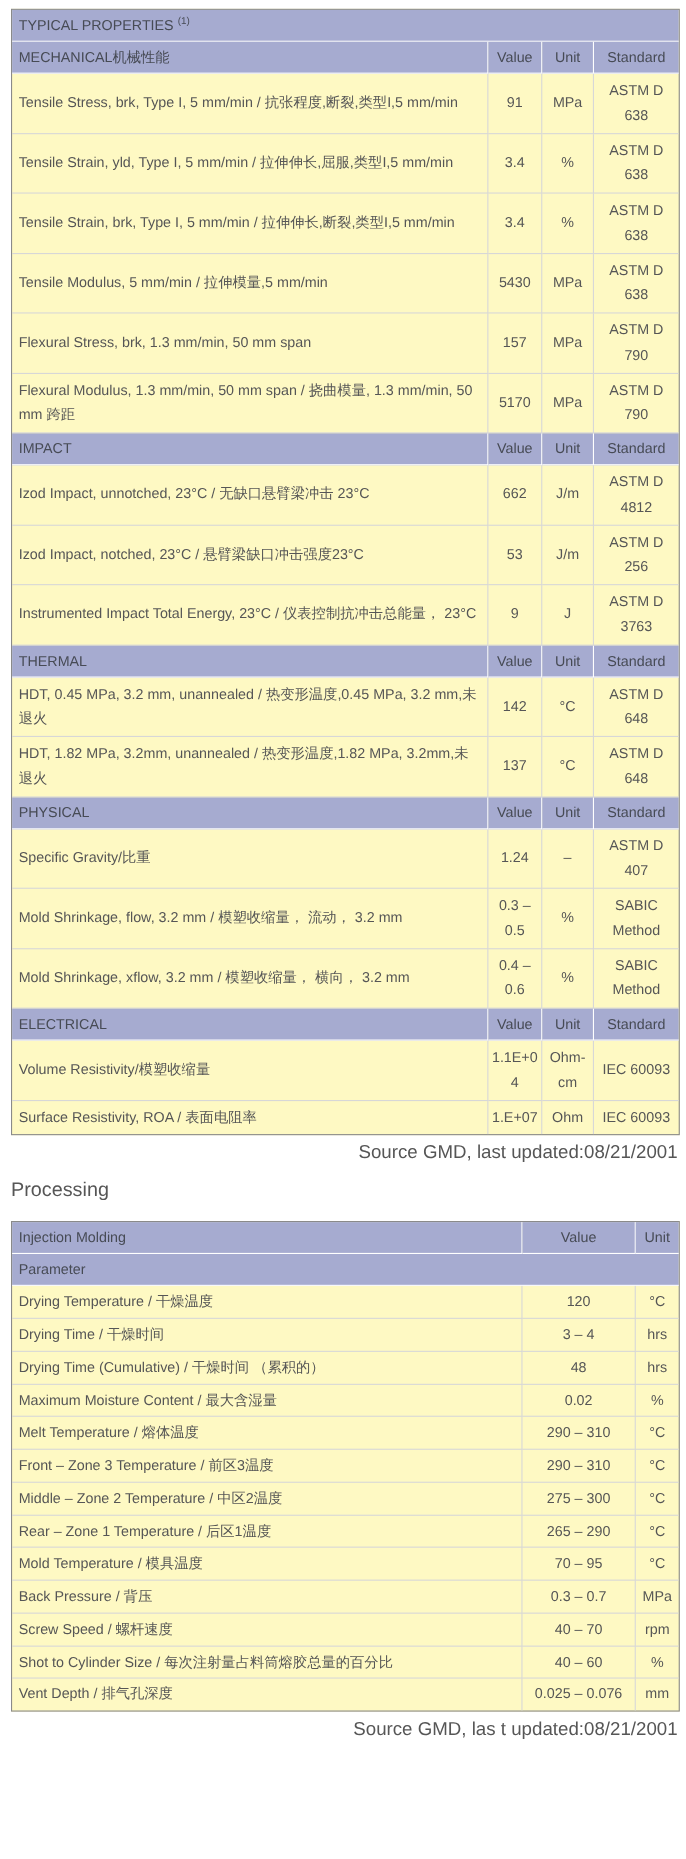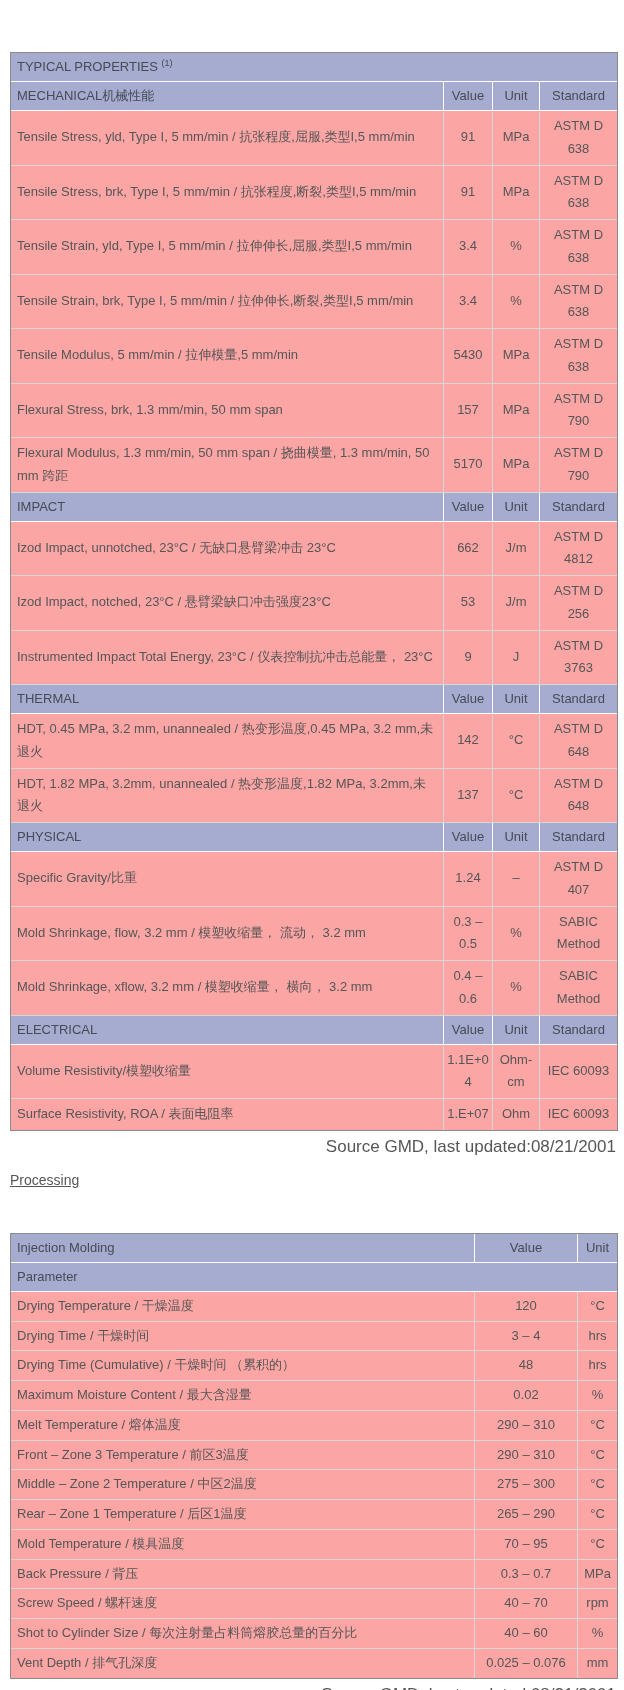--- a/index.html
+++ b/index.html
@@ -10,22 +10,21 @@
     color: var(--body-text, #565656);
   }
   .page { padding: 8px 8px 0 10px; }
 
   table {
     border-collapse: separate;
     border-spacing: 0;
     table-layout: fixed;
     width: 606px;
     border: 1px solid var(--outer-border, #8a8a8a);
-    background: #fca5a5;
-    margin-top: 44px;
+    background: #fef9c3;
   }
   td {
     font-size: 13px;
     color: var(--body-text, #565656);
     vertical-align: middle;
     line-height: 1.75;
     border-right: 1px solid var(--inner-border, #d7d7d7);
     border-bottom: 1px solid var(--inner-border, #d7d7d7);
     padding: 4px 6px;
     word-wrap: break-word;
@@ -50,26 +49,25 @@
 
   .source {
     width: 606px;
     text-align: right;
     font-size: 17px;
     color: var(--body-text, #565656);
     margin-top: 7px;
     line-height: 18px;
   }
   .proc-heading {
-    font-size: 14px;
+    font-size: 18px;
     color: var(--body-text, #565656);
     margin-top: 15px;
-    margin-bottom: 9px;
+    margin-bottom: 20px;
     line-height: 18px;
-    text-decoration: underline;
   }
   #proc-table td { padding-top: 3px; padding-bottom: 3px; }
   #proc-table tr.band td { padding-top: 5px; padding-bottom: 5px; }
 </style>
 </head>
 <body>
 
 <div class="page">
 
   <table id="props-table">
@@ -81,26 +79,20 @@
     </colgroup>
     <tbody id="props-body">
       <tr class="band">
         <td colspan="4"><span>TYPICAL PROPERTIES</span> <sup>(1)</sup></td>
       </tr>
     <tr class="band">
           <td>MECHANICAL机械性能</td>
           <td class="c">Value</td>
           <td class="c">Unit</td>
           <td class="std">Standard</td>
-        </tr>
-        <tr>
-          <td>Tensile Stress, yld, Type I, 5 mm/min / 抗张程度,屈服,类型I,5 mm/min</td>
-          <td class="c">91</td>
-          <td class="c">MPa</td>
-          <td class="std">ASTM D 638</td>
         </tr>
         <tr>
           <td>Tensile Stress, brk, Type I, 5 mm/min / 抗张程度,断裂,类型I,5 mm/min</td>
           <td class="c">91</td>
           <td class="c">MPa</td>
           <td class="std">ASTM D 638</td>
         </tr>
         <tr>
           <td>Tensile Strain, yld, Type I, 5 mm/min / 拉伸伸长,屈服,类型I,5 mm/min</td>
           <td class="c">3.4</td>

